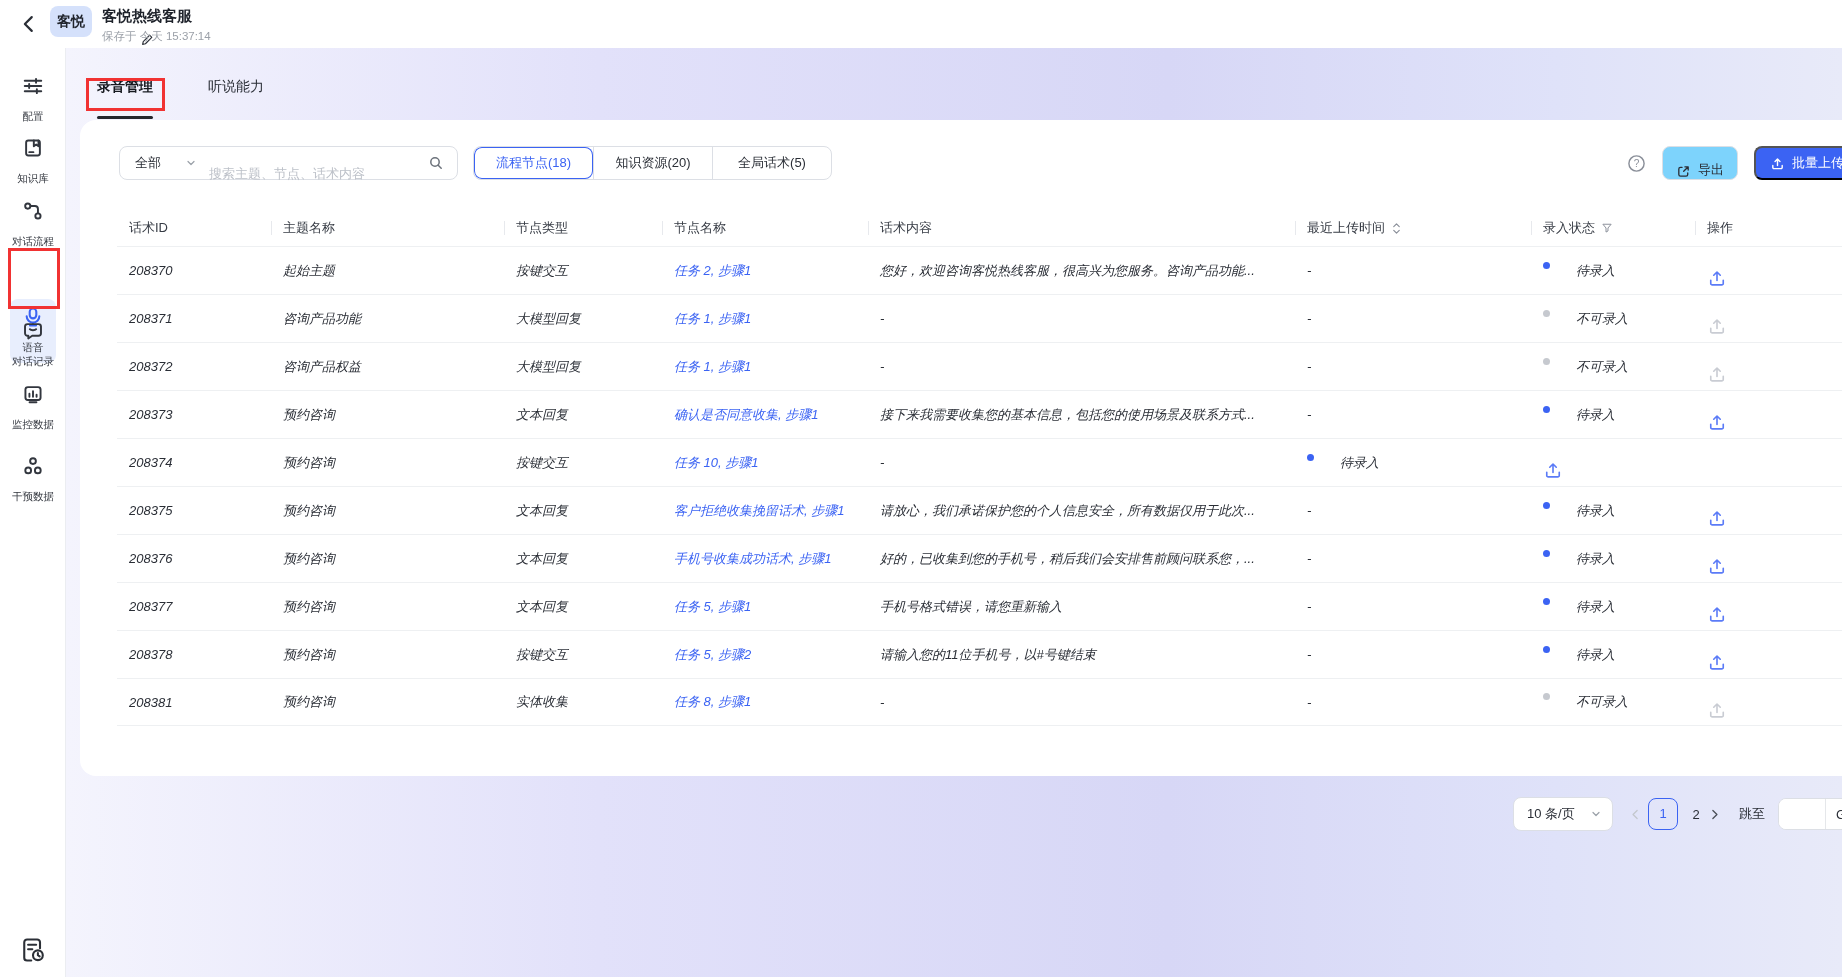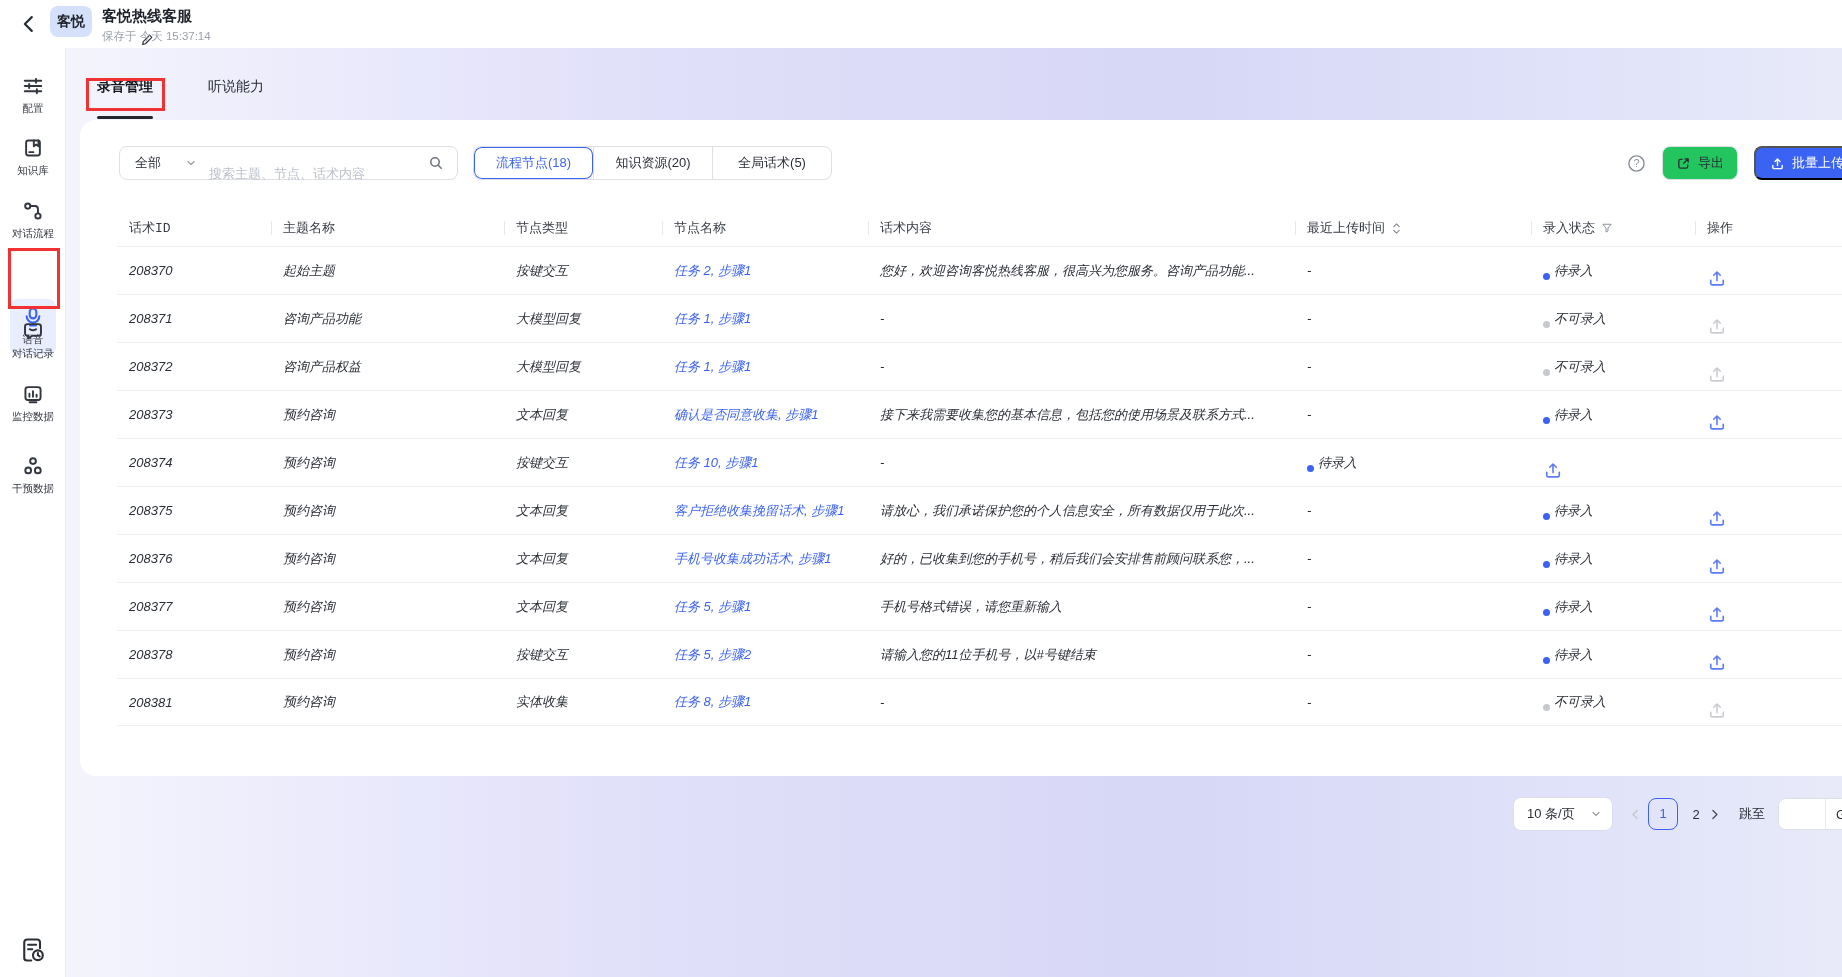--- a/index.html
+++ b/index.html
@@ -20,21 +20,21 @@
   .back-btn{position:absolute; left:18px; top:13px; width:22px; height:22px; cursor:pointer; color:#2a2e36;}
   .app-badge{position:absolute; left:50px; top:6px; width:42px; height:31px; background:var(--badge-bg);
     border-radius:8px; display:flex; align-items:center; justify-content:center;
     font-size:14px; font-weight:bold; color:#1f232b;}
   .doc-title{position:absolute; left:102px; top:7px; font-size:15px; font-weight:bold; color:#1f232b; display:flex; align-items:center; gap:7px;flex-direction:column;}
   .edit-ic{color:#2a2e36;}
   .saved-text{position:absolute; left:102px; top:29px; font-size:11.5px; color:#9ba0a8;}
   
   #sidebar{position:absolute; left:0; top:48px; width:66px; height:929px; background:#fff; border-right:1px solid #ebedf1; z-index:4;}
   .side-item{position:absolute; left:0; width:66px; display:flex; flex-direction:column; align-items:center; cursor:pointer; color:#32363e;}
-  .side-item .lbl{margin-top:5px; font-size:10.5px; color:#32363e; white-space:nowrap;}
+  .side-item .lbl{margin-top:13px; font-size:10.5px; color:#32363e; white-space:nowrap;}
   .side-item.active{left:10px; width:46px; background:var(--active-item-bg); border-radius:8px; padding:7px 0 8px;}
   .side-item.active svg{color:var(--accent);}
   .side-bottom{position:absolute; left:19px; top:888px; color:#2b2f36; cursor:pointer;}
   
   #region{position:absolute; left:66px; top:48px; width:1776px; height:929px;
     background:linear-gradient(90deg,#f4f4fd 0%, #e2e1fa 30%, var(--band-purple) 62%, #dfe2f9 84%, #e8eaf9 100%);}
   
   #tabs{position:absolute; left:31px; top:30px; display:flex; gap:55px; align-items:flex-start;}
   .tab{font-size:14px; color:#2a2e36; cursor:pointer; padding-bottom:23px; position:relative; white-space:nowrap;}
   .tab.active{font-weight:bold; color:#16191f;}
@@ -50,36 +50,36 @@
   .search-input::placeholder{color:#bcc0c8;}
   .search-ic{color:#6c727b; margin:0 13px 0 6px; cursor:pointer;}
   .chev{color:#9aa0a8;}
   .segments{position:absolute; left:393px; top:26px; height:34px; display:flex; border-radius:8px; overflow:hidden; border:1px solid #dcdfe5; background:#fff;}
   .seg{min-width:119px; padding:0 16px; display:flex; align-items:center; justify-content:center; font-size:13px; color:#2a2e36;
     cursor:pointer; border-left:1px solid #dcdfe5; white-space:nowrap;}
   .seg:first-child{border-left:0;}
   .seg.active{color:var(--accent); box-shadow:inset 0 0 0 1px var(--accent); border-radius:8px; border-left-color:transparent;}
   .filter-right{position:absolute; right:-18px; top:26px; height:34px; display:flex; align-items:center; gap:16px;}
   .help-ic{color:#8a8f99; cursor:pointer;}
-  .export-btn{height:34px; border:1px solid #dcdfe5; border-radius:8px; background:#22c55e; display:flex; align-items:center; gap:7px;
+  .export-btn{height:34px; border:1px solid #dcdfe5; border-radius:8px; background:#7dd3fc; display:flex; align-items:flex-end; gap:7px;
     padding:0 13px; font-size:13px; color:#2a2e36; cursor:pointer; white-space:nowrap;}
   .bulk-btn{height:34px; border-radius:8px; background:var(--accent); color:#fff; display:flex; align-items:center; gap:7px;
     padding:0 14px; font-size:13px; cursor:pointer; white-space:nowrap;}
   
   #table{position:absolute; left:37px; top:90px; width:1725px;}
   .thead,.trow{display:grid; grid-template-columns:154px 233px 158px 206px 427px 236px 164px 1fr; align-items:center;}
   .thead{height:36px;}
-  .th{font-size:13px; color:#363b44; font-weight:500; padding-left:12px; position:relative; display:flex; align-items:center; gap:6px; white-space:nowrap;font-family:Liberation Mono, monospace;}
+  .th{font-size:13px; color:#363b44; font-weight:500; padding-left:12px; position:relative; display:flex; align-items:center; gap:6px; white-space:nowrap;}
   .th:not(:first-child)::before{content:""; position:absolute; left:0; top:50%; transform:translateY(-50%); width:1px; height:14px; background:#e7e9ed;}
   .sort-ic,.funnel-ic{color:#8a8f99; cursor:pointer;}
   .trow{height:48px; border-top:1px solid #eef0f2;font-style:italic;}
   .trow:last-child{border-bottom:1px solid #eef0f2;}
   .td{font-size:13px; color:#2a2e36; padding-left:12px; white-space:nowrap; overflow:hidden;}
   .td .link{color:var(--link-blue); cursor:pointer; text-decoration:none;}
-  .status-cell{display:flex; align-items:flex-end; gap:4px;}
+  .status-cell{display:flex; align-items:flex-start; gap:26px;}
   .dot{width:7px; height:7px; border-radius:50%; background:var(--pending-dot); flex:0 0 auto;}
   .dot.disabled{background:var(--disabled-dot);}
   .upload{width:20px; height:20px; color:#5b7bf7; cursor:pointer; margin-left:12px;}
   .upload.disabled{color:var(--disabled-icon); cursor:default;}
   
   #pagination{position:absolute; left:1433px; top:677px; height:34px; display:flex; align-items:center;}
   .size-select{width:100px; height:34px; border:1px solid #dcdfe5; border-radius:8px; background:#fff; display:flex; align-items:center;
     justify-content:space-between; padding:0 10px 0 13px; font-size:13px; color:#2a2e36; cursor:pointer; white-space:nowrap;}
   .pg-prev{margin-left:16px; color:#c3c7cd; cursor:default;}
   .pg-next{color:#4a4f57; cursor:pointer;}

